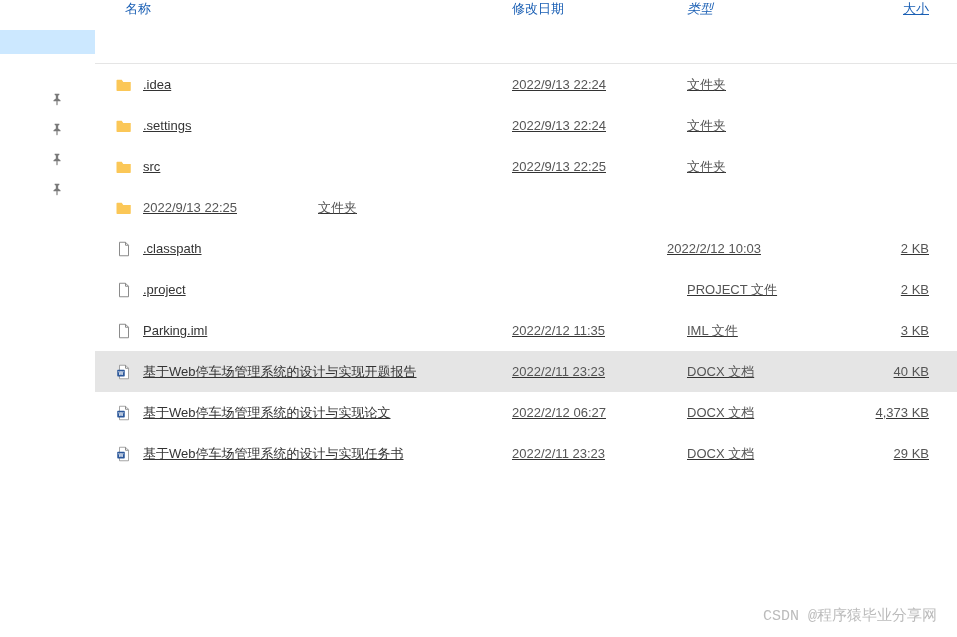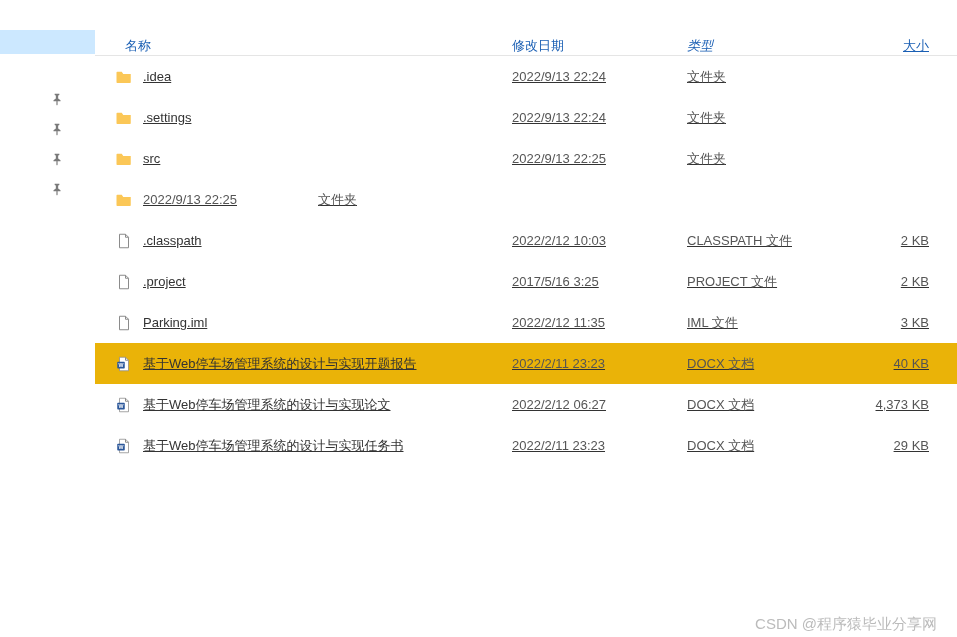--- a/index.html
+++ b/index.html
@@ -28,56 +28,57 @@
     .pin-list { padding-left: 50px; }
     .pin-item {
       height: 30px;
       display: flex;
       align-items: center;
     }
     .pin-item svg { width: 14px; height: 14px; fill: #7a7a7a; }
     .main { flex: 1; overflow: hidden; }
     .header-row {
       display: flex;
-      height: 56px;
-      align-items: flex-end;
+      height: 64px;
+      align-items: flex-start;
       border-bottom: 1px solid #e5e5e5;
       padding: 0 20px 0 30px;
     }
     .col-name { flex: 1; color: #1a5fb4; }
-    .col-date { width: 175px; color: #1a5fb4; margin-top: 32px; }
+    .col-date { width: 175px; color: #1a5fb4; }
     .col-type { width: 155px; color: #1a5fb4; font-style: italic; }
     .col-size { width: 95px; text-align: right; color: #1a5fb4; padding-right: 8px; text-decoration: underline; }
     .file-list { }
     .file-row {
       display: flex;
       height: 41px;
       align-items: center;
       padding: 0 20px 0 20px;
       cursor: default;
       text-decoration: underline;
     }
-    .file-row.selected { background: #eab308; }
+    .file-row.selected { background: #e5e5e5; }
     .file-icon {
       width: 18px;
       height: 18px;
       margin-right: 10px;
       flex-shrink: 0;
     }
     .file-name { flex: 1; color: #333; white-space: nowrap; overflow: hidden; text-overflow: ellipsis; }
     .file-date { width: 175px; color: #555; }
     .file-type { width: 155px; color: #555; }
     .file-size { width: 95px; text-align: right; color: #555; padding-right: 8px; }
     .watermark {
       position: absolute;
-      bottom: 3px;
+      bottom: 12px;
       right: 20px;
       color: rgba(180,180,180,0.9);
       font-size: 15px;
       pointer-events: none;
+      font-family: Liberation Mono, monospace;
     }
     
     .icon-folder { fill: #fbc757; }
     
     .icon-file-outline { fill: none; stroke: #888; stroke-width: 1.3; }
     
     .icon-docx-page { fill: #fff; stroke: #888; stroke-width: 1; }
     .icon-docx-badge { fill: #2b579a; }
   </style>
 </head>
@@ -153,30 +154,28 @@
           <div class="file-type">文件夹</div>
           <div class="file-size"></div>
         </div>
         <div class="file-row">
           <svg viewBox="0 0 24 24" class="file-icon">
             <path class="icon-file-outline" d="M6 3h8l4 4v14H6z"></path>
             <path class="icon-file-outline" d="M14 3v4h4"></path>
           </svg>
           <div class="file-name">.classpath</div>
           <div class="file-date">2022/2/12 10:03</div>
-          <div class="file-type">CLASSPATH 文件</div>
           <div class="file-size">2 KB</div>
         </div>
         <div class="file-row">
           <svg viewBox="0 0 24 24" class="file-icon">
             <path class="icon-file-outline" d="M6 3h8l4 4v14H6z"></path>
             <path class="icon-file-outline" d="M14 3v4h4"></path>
           </svg>
           <div class="file-name">.project</div>
-          <div class="file-date">2017/5/16 3:25</div>
           <div class="file-type">PROJECT 文件</div>
           <div class="file-size">2 KB</div>
         </div>
         <div class="file-row">
           <svg viewBox="0 0 24 24" class="file-icon">
             <path class="icon-file-outline" d="M6 3h8l4 4v14H6z"></path>
             <path class="icon-file-outline" d="M14 3v4h4"></path>
           </svg>
           <div class="file-name">Parking.iml</div>
           <div class="file-date">2022/2/12 11:35</div>

